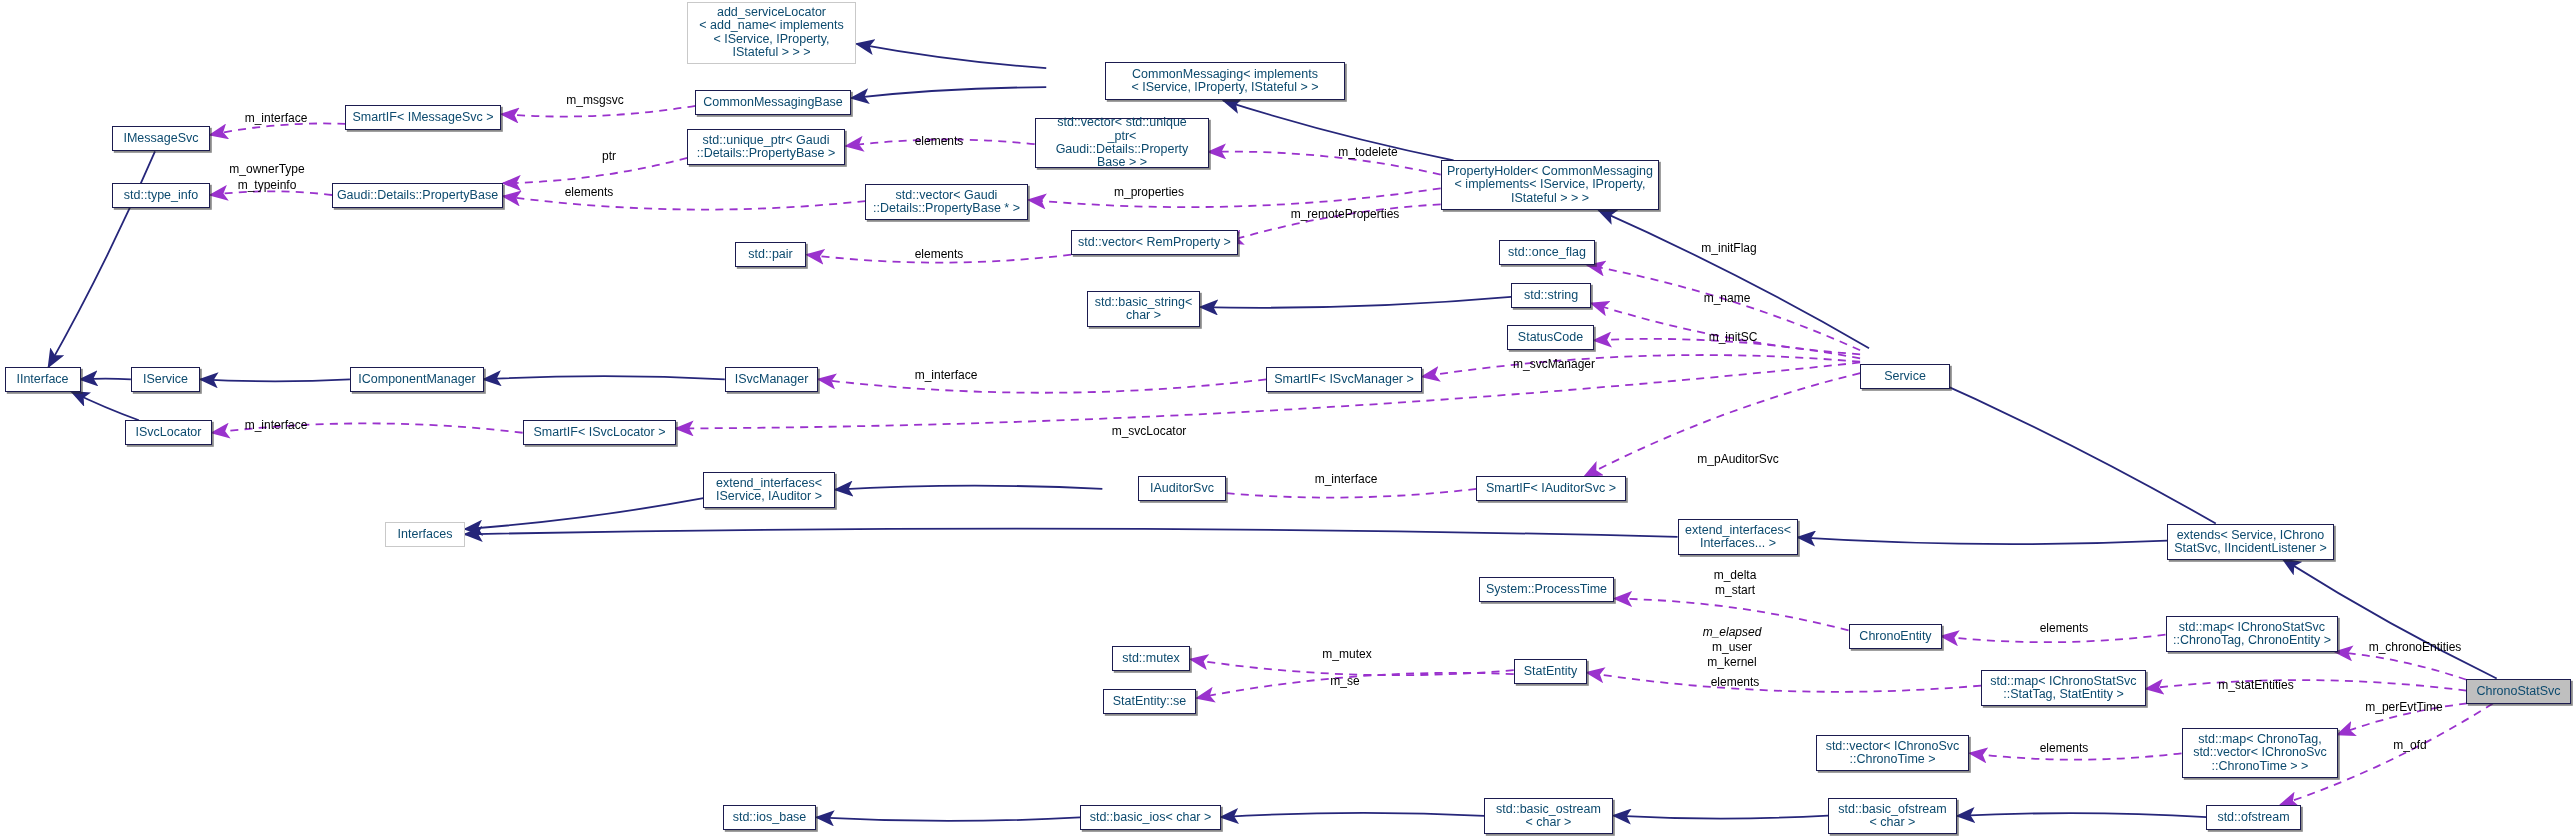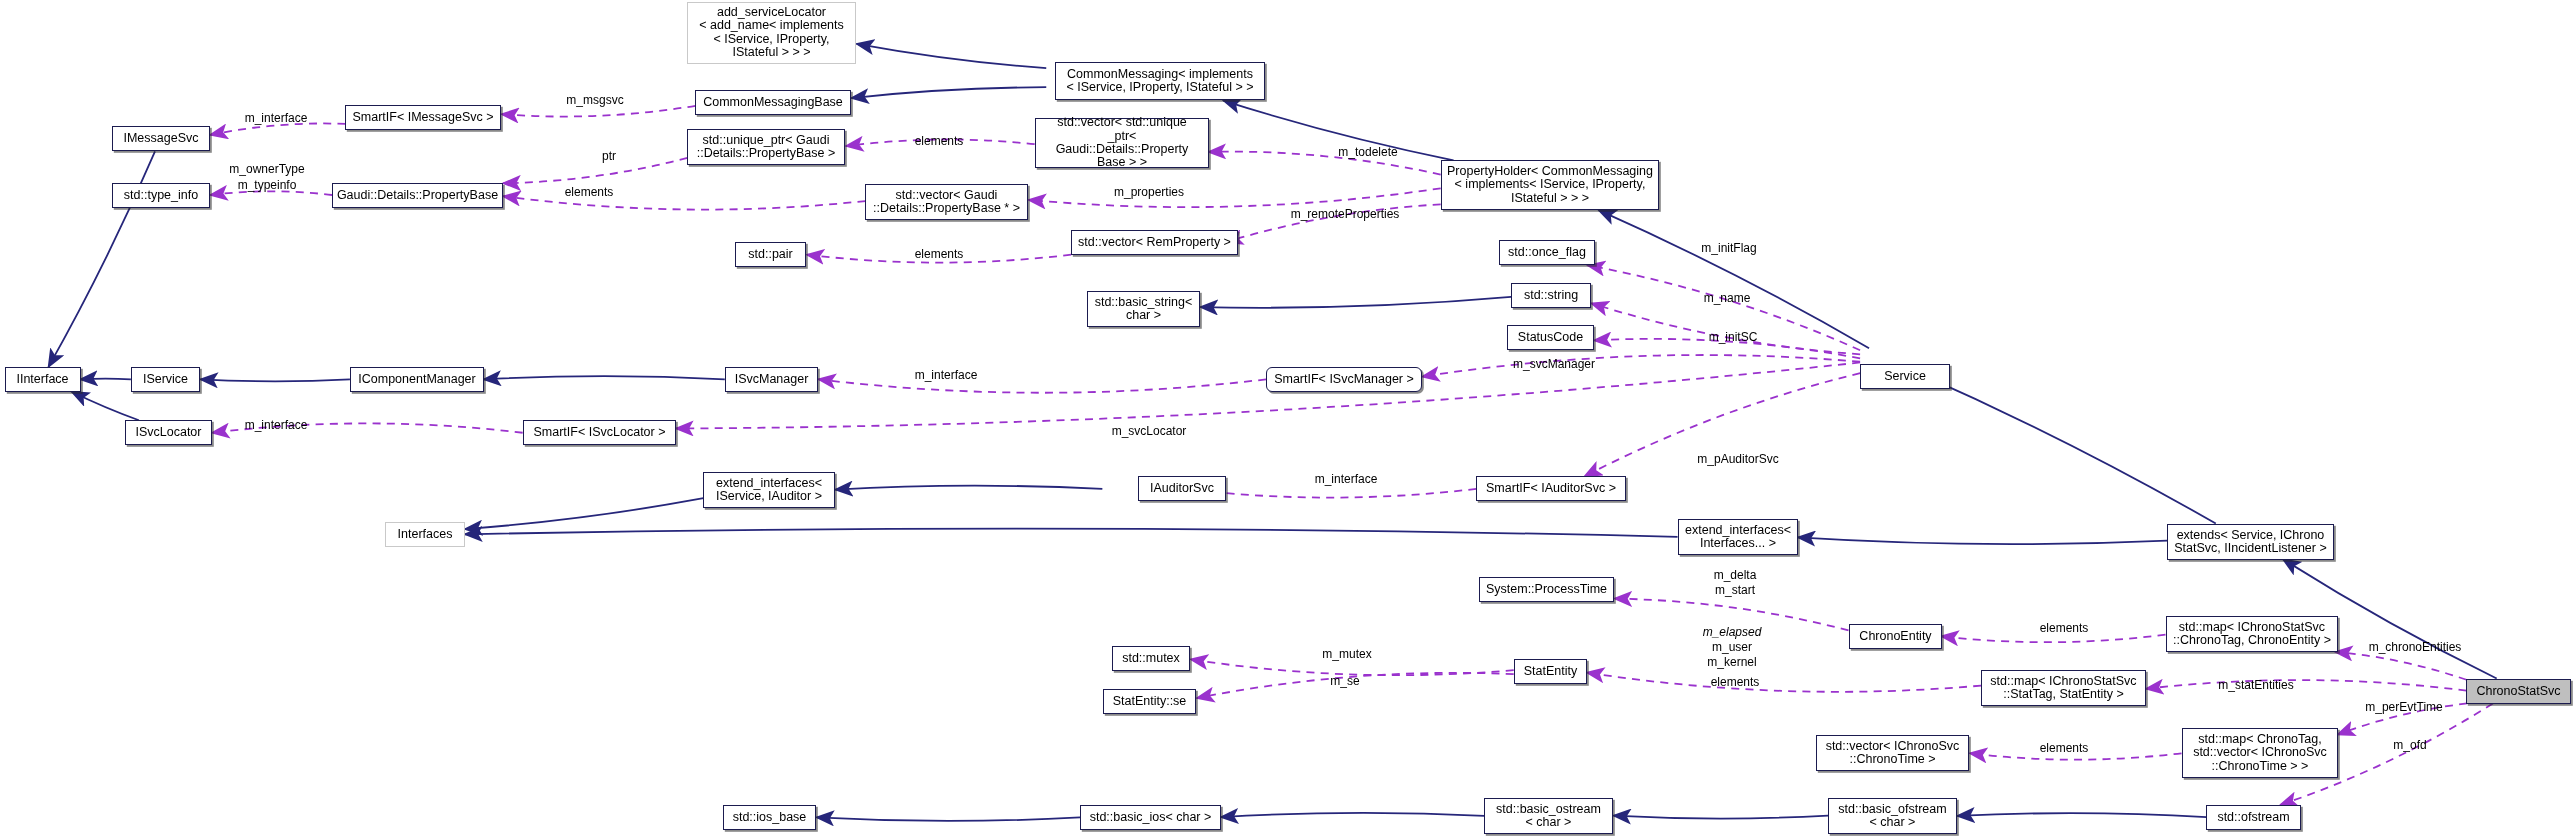--- a/index.html
+++ b/index.html
@@ -20,21 +20,21 @@
     left: 0; top: 0;
     width: 2576px;
     height: 837px;
     pointer-events: none;
   }
   .node {
     position: absolute;
     box-sizing: border-box;
     border: 0.9px solid #1b1b4f;
     background: #ffffff;
-    color: #000000;
+    color: #0c4a6e;
     font-size: 12.5px;
     line-height: 13.4px;
     text-align: center;
     display: flex;
     align-items: center;
     justify-content: center;
     white-space: pre-line;
     padding: 1.8px 3.6px;
     box-shadow: 1.8px 1.8px 0 rgba(40,40,40,0.55);
   }
@@ -123,21 +123,21 @@
       </g>
   </svg>
   <div id="nodes">
       <div class="node plain" style="left: 687px; top: 1.8px; width: 169px; height: 62px;">add_serviceLocator
 &lt; add_name&lt; implements
 &lt; IService, IProperty,
      IStateful &gt; &gt; &gt;</div>
       <div class="node" style="left: 112px; top: 126px; width: 98px; height: 25px;">IMessageSvc</div>
       <div class="node" style="left: 345px; top: 105px; width: 156px; height: 25px;">SmartIF&lt; IMessageSvc &gt;</div>
       <div class="node" style="left: 695px; top: 90px; width: 156px; height: 25px;">CommonMessagingBase</div>
-      <div class="node" style="left: 1055px; top: 62px; width: 210px; height: 38px;">CommonMessaging&lt; implements
+      <div class="node" style="left: 1105px; top: 62px; width: 240px; height: 38px;">CommonMessaging&lt; implements
 &lt; IService, IProperty, IStateful &gt; &gt;</div>
       <div class="node" style="left: 112px; top: 183px; width: 98px; height: 25px;">std::type_info</div>
       <div class="node" style="left: 332px; top: 183px; width: 171px; height: 25px;">Gaudi::Details::PropertyBase</div>
       <div class="node" style="left: 687px; top: 129px; width: 158px; height: 36px;">std::unique_ptr&lt; Gaudi
 ::Details::PropertyBase &gt;</div>
       <div class="node" style="left: 1035px; top: 118px; width: 174px; height: 50px;">std::vector&lt; std::unique
 _ptr&lt; Gaudi::Details::Property
 Base &gt; &gt;</div>
       <div class="node" style="left: 865px; top: 184px; width: 163px; height: 36px;">std::vector&lt; Gaudi
 ::Details::PropertyBase * &gt;</div>
@@ -149,21 +149,21 @@
       <div class="node" style="left: 1499px; top: 240px; width: 96px; height: 25px;">std::once_flag</div>
       <div class="node" style="left: 1087px; top: 291px; width: 113px; height: 36px;">std::basic_string&lt;
 char &gt;</div>
       <div class="node" style="left: 1511px; top: 283px; width: 80px; height: 25px;">std::string</div>
       <div class="node" style="left: 1507px; top: 325px; width: 87px; height: 25px;">StatusCode</div>
       <div class="node" style="left: 1860px; top: 364px; width: 90px; height: 25px; text-align: right;">Service</div>
       <div class="node" style="left: 4.5px; top: 367px; width: 76px; height: 25px;">IInterface</div>
       <div class="node" style="left: 131px; top: 367px; width: 69px; height: 25px;">IService</div>
       <div class="node" style="left: 350px; top: 367px; width: 134px; height: 25px;">IComponentManager</div>
       <div class="node" style="left: 725px; top: 367px; width: 93px; height: 25px;">ISvcManager</div>
-      <div class="node" style="left: 1266px; top: 367px; width: 156px; height: 25px; border-radius: 6px;">SmartIF&lt; ISvcManager &gt;</div>
+      <div class="node" style="left: 1266px; top: 367px; width: 156px; height: 25px;">SmartIF&lt; ISvcManager &gt;</div>
       <div class="node" style="left: 125px; top: 420px; width: 87px; height: 25px;">ISvcLocator</div>
       <div class="node" style="left: 523px; top: 420px; width: 153px; height: 25px;">SmartIF&lt; ISvcLocator &gt;</div>
       <div class="node" style="left: 703px; top: 472px; width: 132px; height: 36px;">extend_interfaces&lt;
 IService, IAuditor &gt;</div>
       <div class="node" style="left: 1102px; top: 476px; width: 88px; height: 25px; margin-left: 36px;">IAuditorSvc</div>
       <div class="node" style="left: 1476px; top: 476px; width: 150px; height: 25px;">SmartIF&lt; IAuditorSvc &gt;</div>
       <div class="node plain" style="left: 385px; top: 522px; width: 80px; height: 25px;">Interfaces</div>
       <div class="node" style="left: 1678px; top: 519px; width: 120px; height: 36px;">extend_interfaces&lt;
 Interfaces... &gt;</div>
       <div class="node" style="left: 2167px; top: 524px; width: 167px; height: 36px;">extends&lt; Service, IChrono

